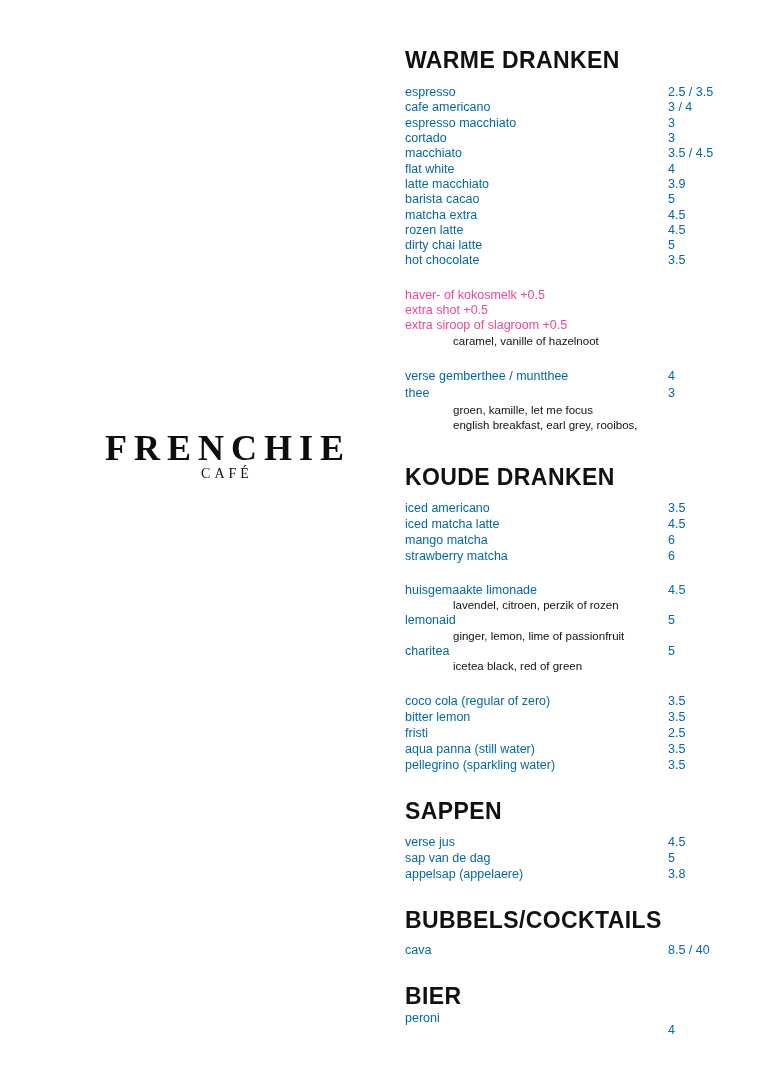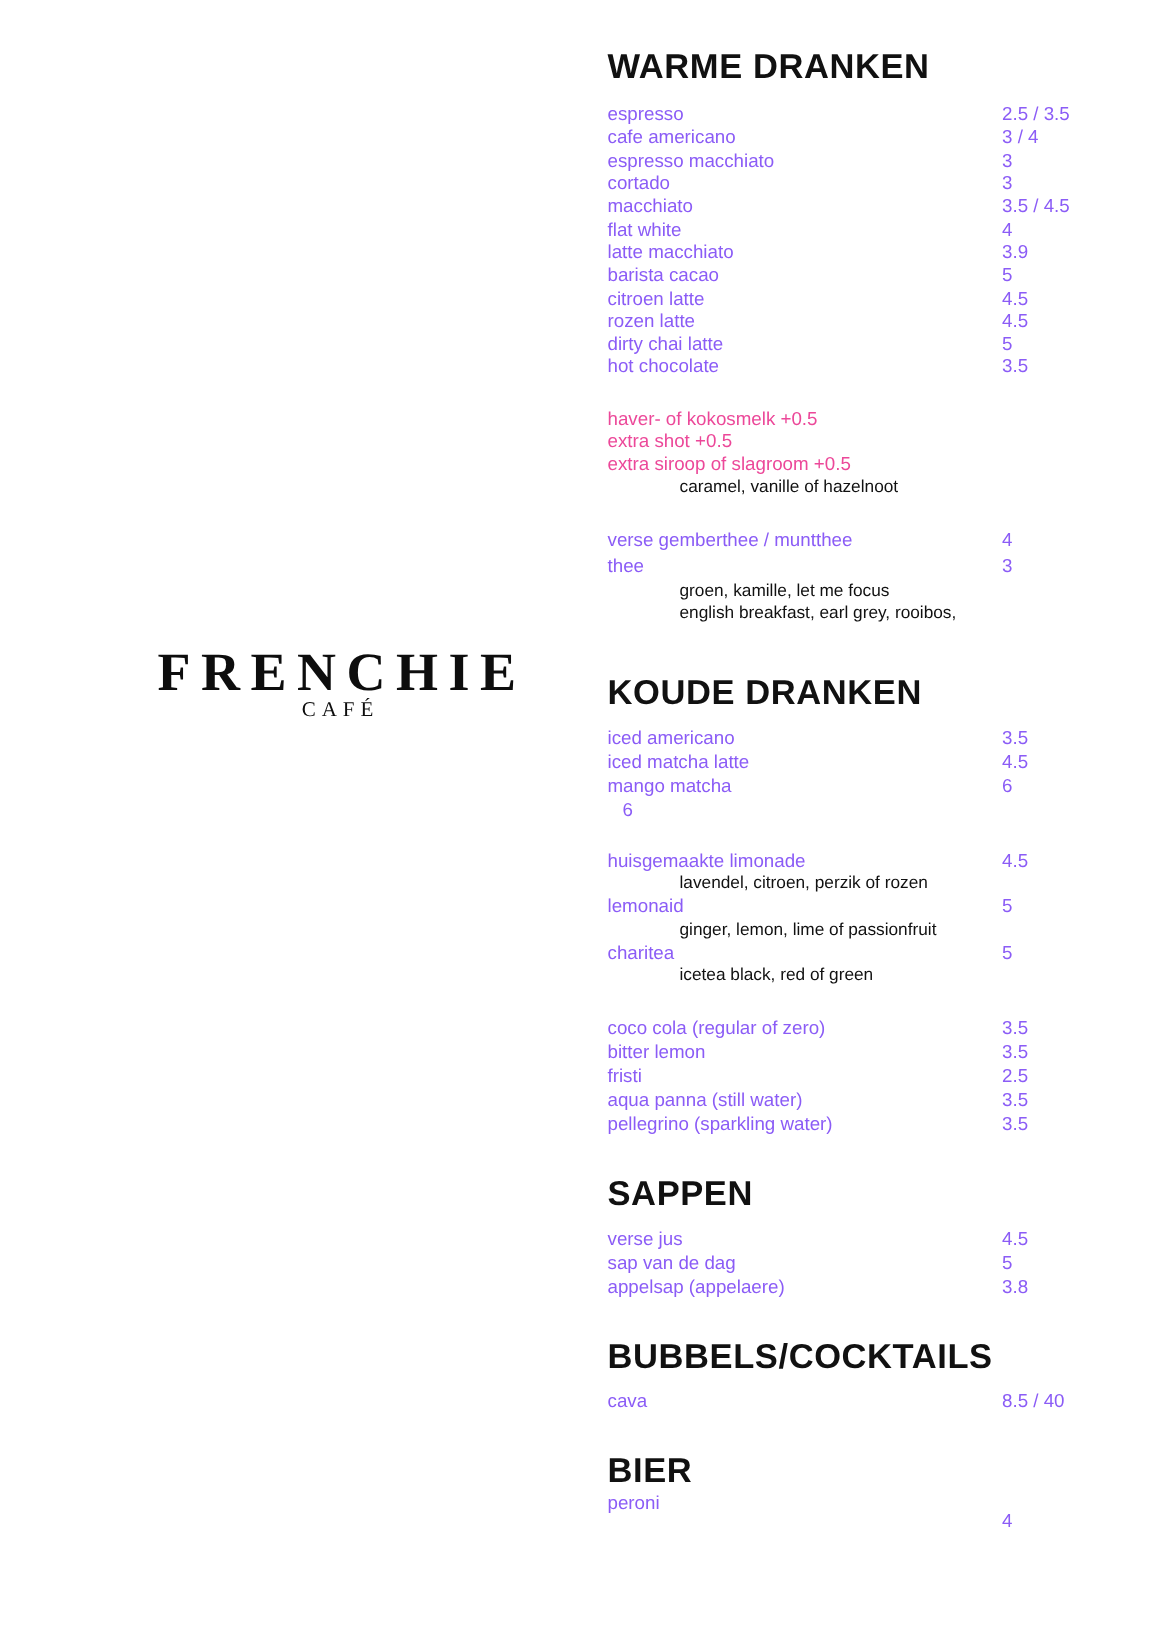--- a/index.html
+++ b/index.html
@@ -44,21 +44,21 @@
     font-size: 14px;
     letter-spacing: 4px;
     color: #0d0d0d;
     padding-left: 4px;
   }
 
   
   .menu {
     position: absolute;
     left: 405px;
-    top: 32px;
+    top: 48px;
     width: 335px;
   }
   .section {
     margin-bottom: 0;
   }
   .section-title {
     font-family: "Liberation Sans", sans-serif;
     font-weight: bold;
     font-size: 23px;
     letter-spacing: 0.4px;
@@ -68,21 +68,21 @@
   }
   .section-title.tight { margin-bottom: 10px; }
 
   .items { }
   .row {
     display: flex;
     align-items: baseline;
     justify-content: space-between;
     font-size: 12.5px;
     line-height: 15.3px;
-    color: #8b5cf6;
+    color: #0369a1;
   }
   .row .name {
     flex: 1 1 auto;
     white-space: nowrap;
   }
   .row .price {
     flex: 0 0 auto;
     width: 72px;
     text-align: left;
     padding-left: 10px;
@@ -146,21 +146,21 @@
         </div>
         <div class="row">
           <span class="name">latte macchiato</span>
           <span class="price">3.9</span>
         </div>
         <div class="row">
           <span class="name">barista cacao</span>
           <span class="price">5</span>
         </div>
         <div class="row">
-          <span class="name">citroen latte</span>
+          <span class="name">matcha extra</span>
           <span class="price">4.5</span>
         </div>
         <div class="row">
           <span class="name">rozen latte</span>
           <span class="price">4.5</span>
         </div>
         <div class="row">
           <span class="name">dirty chai latte</span>
           <span class="price">5</span>
         </div>
@@ -202,20 +202,21 @@
       </div>
       <div class="row looser">
         <span class="name">iced matcha latte</span>
         <span class="price">4.5</span>
       </div>
       <div class="row looser">
         <span class="name">mango matcha</span>
         <span class="price">6</span>
       </div>
       <div class="row looser">
+        <span class="name">strawberry matcha</span>
         <span class="price">6</span>
       </div>
 
       <div class="gap-md"></div>
 
       <div class="row">
         <span class="name">huisgemaakte limonade</span>
         <span class="price">4.5</span>
       </div>
       <div class="desc">lavendel, citroen, perzik of rozen</div>

